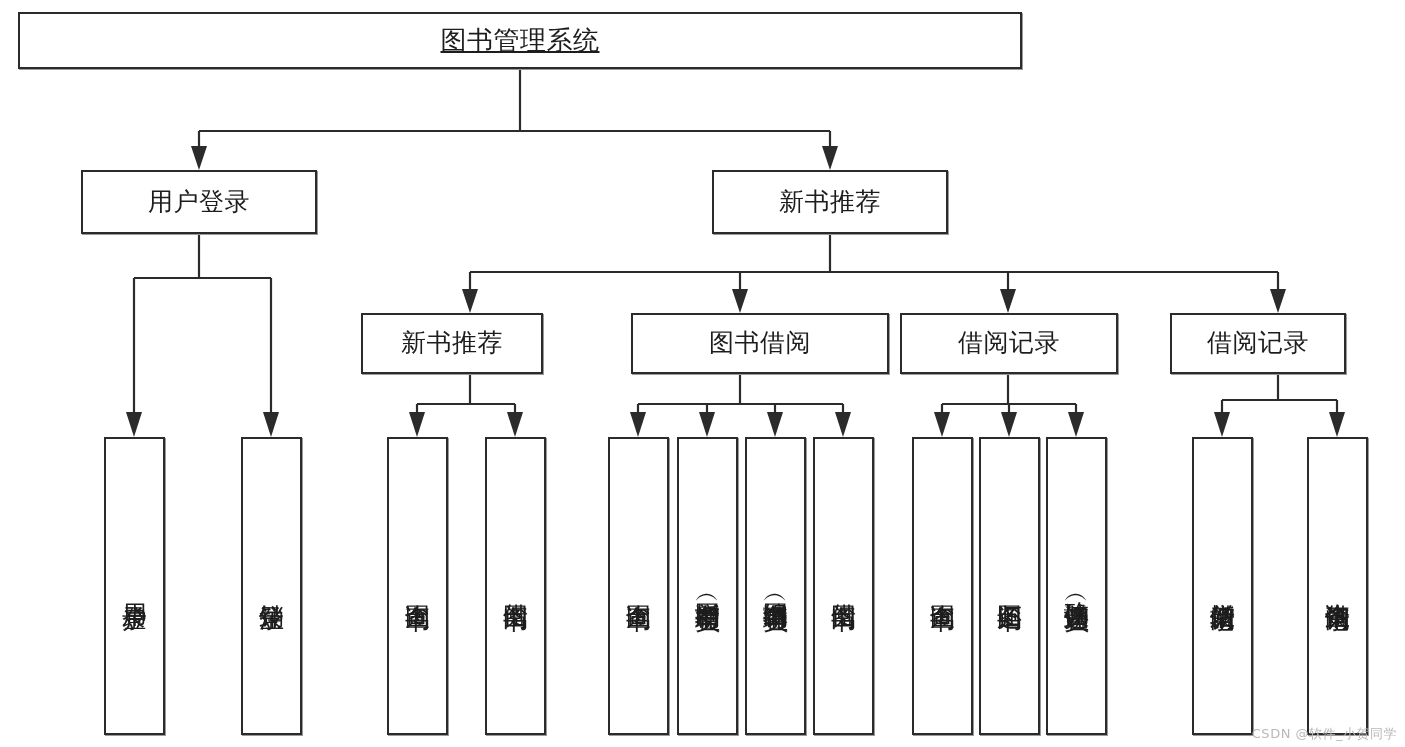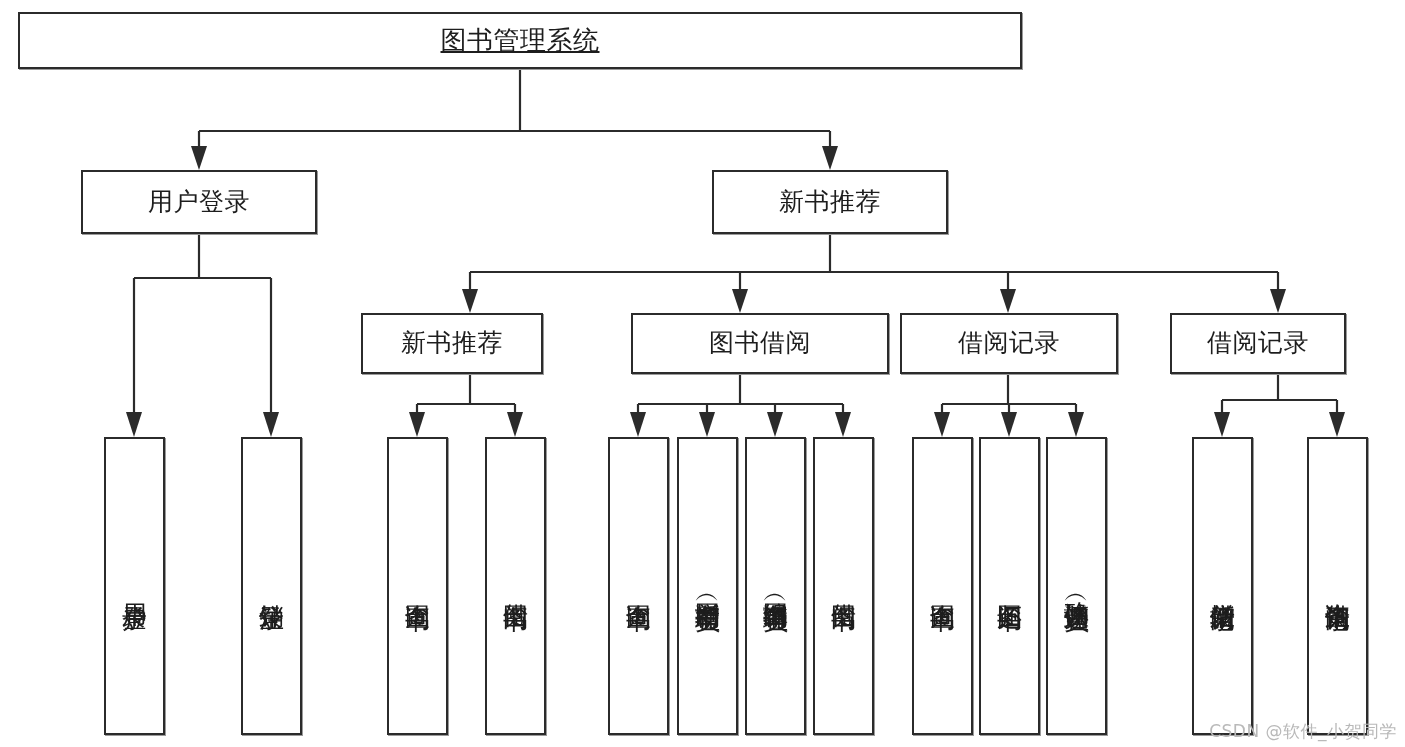--- a/index.html
+++ b/index.html
@@ -76,21 +76,21 @@
     line-height: 1.0;
     letter-spacing: 1px;
     white-space: normal;
     max-height: 285px;
   }
   
   #watermark {
     position: absolute;
     right: 8px;
     bottom: 4px;
-    font-size: 17px;
+    font-size: 13px;
     color: #b9b9b9;
     white-space: nowrap;
     letter-spacing: 0.5px;
   }
 </style>
 </head>
 <body>
 
 <div id="canvas">
 

